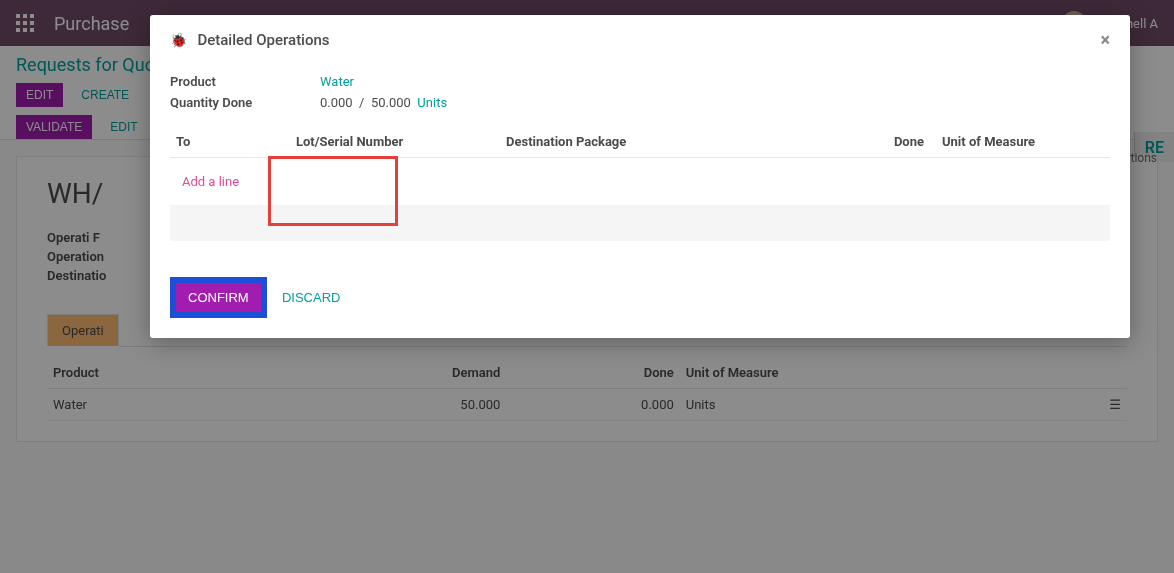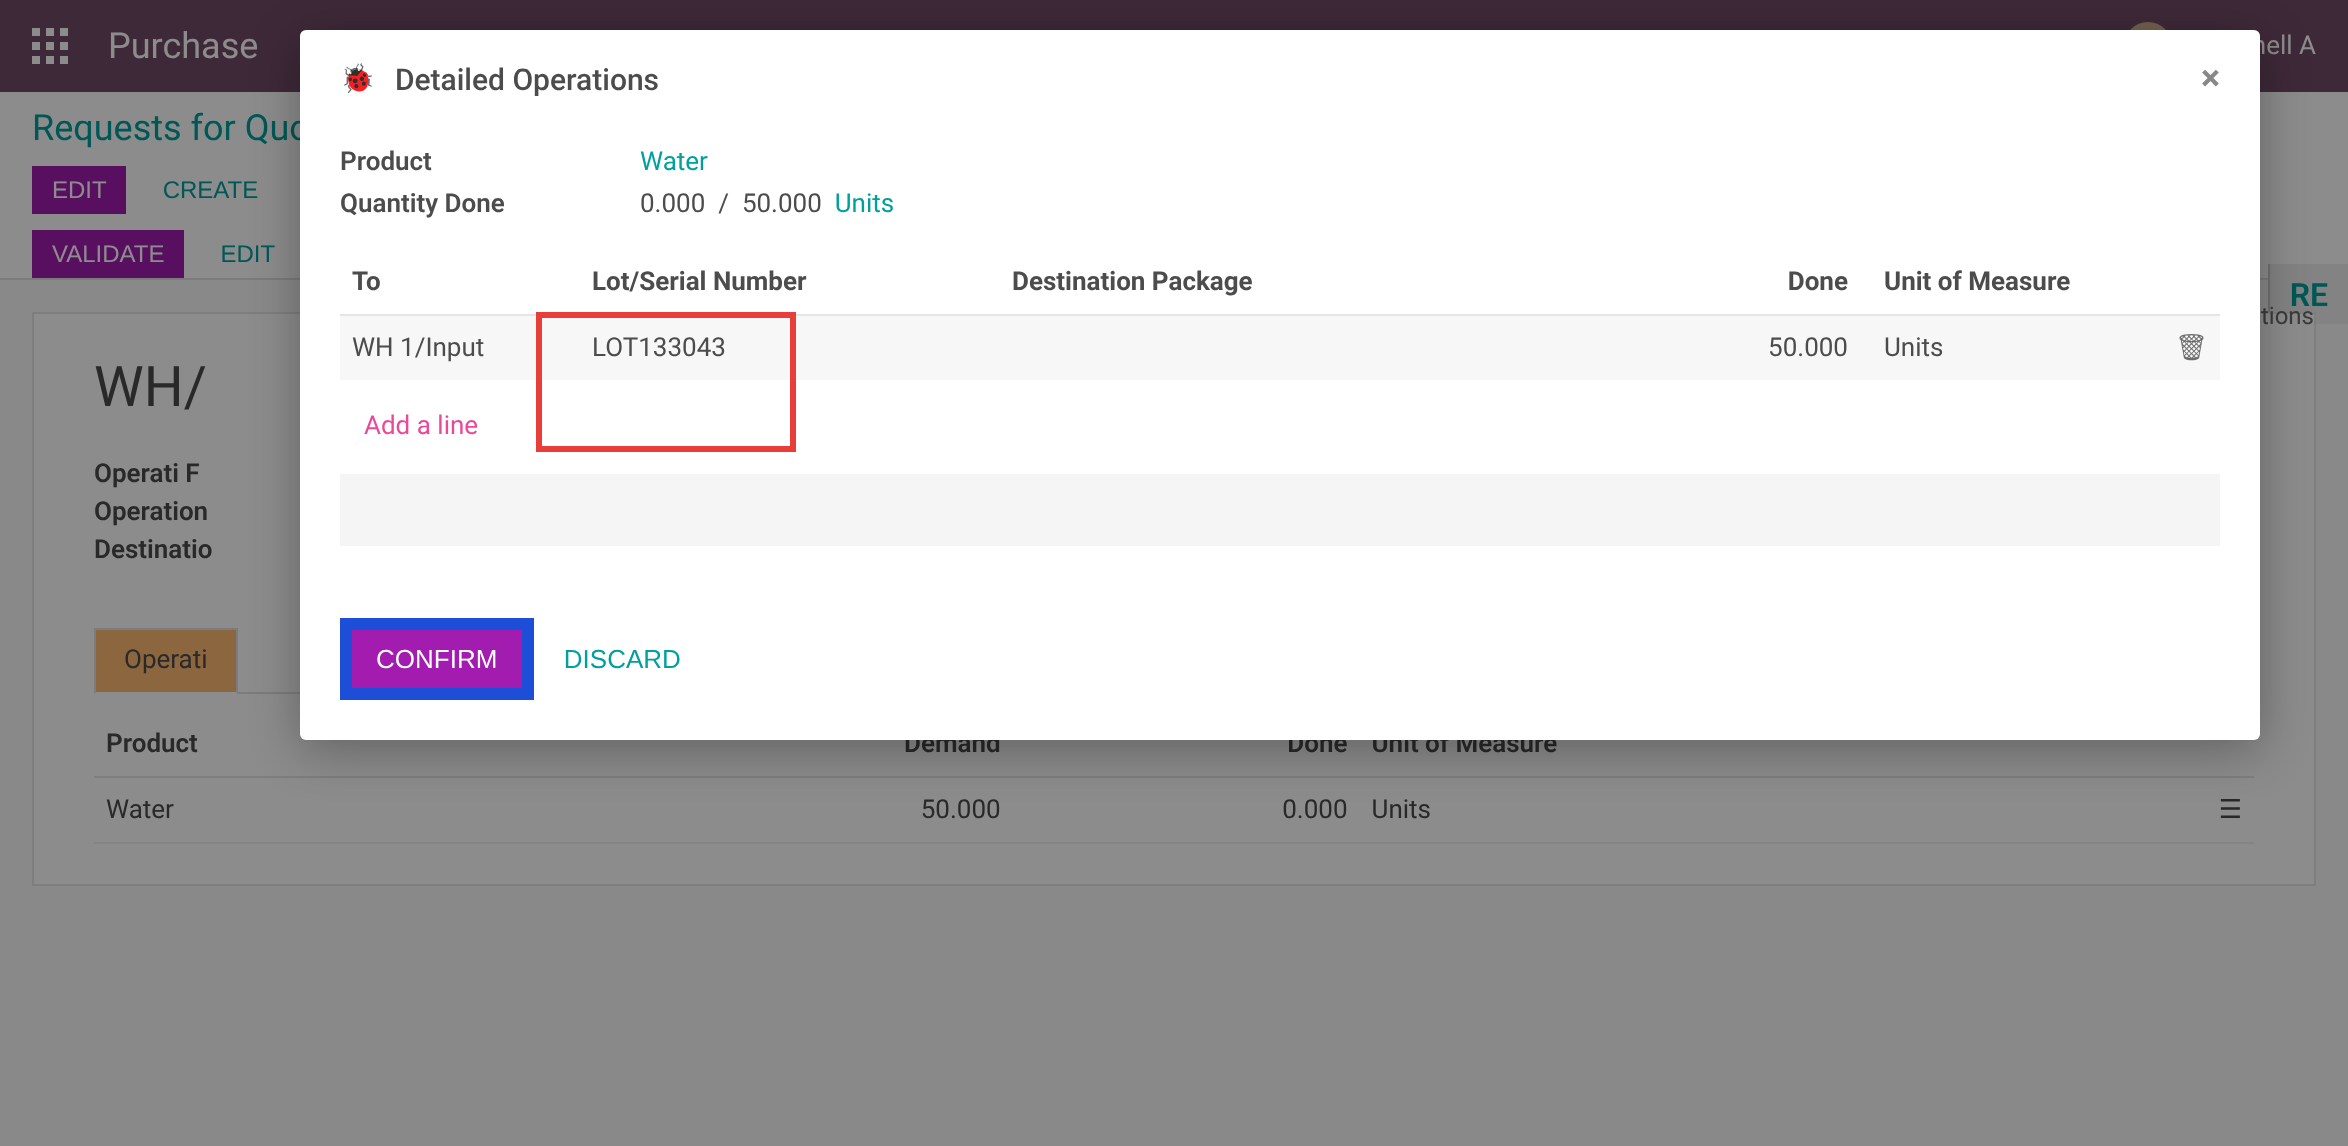--- a/index.html
+++ b/index.html
@@ -179,28 +179,20 @@
         <th style="width:120px;">To</th>
         <th style="width:210px;">Lot/Serial Number</th>
         <th>Destination Package</th>
         <th class="num" style="width:70px;">Done</th>
         <th style="width:150px; padding-left:12px;">Unit of Measure</th>
         <th style="width:30px;"></th>
       </tr>
         </thead>
       <tbody>
         <tr>
-          <td>WH 1/Input</td>
-          <td>LOT133043</td>
-          <td></td>
-          <td class="num">50.000</td>
-          <td style="padding-left:12px;">Units</td>
-          <td class="num"><span class="trash">🗑</span></td>
-        </tr>
-        <tr>
             <td colspan="6" style="background:#fff;"><span class="add-line">Add a line</span></td>
           </tr>
         <tr class="spacer-row">
             <td colspan="6"></td>
           </tr>
       </tbody>
     </table>
 
     <div class="highlight-box" style="top:92px; left:118px; width:130px; height:70px;"></div>
   </div>

